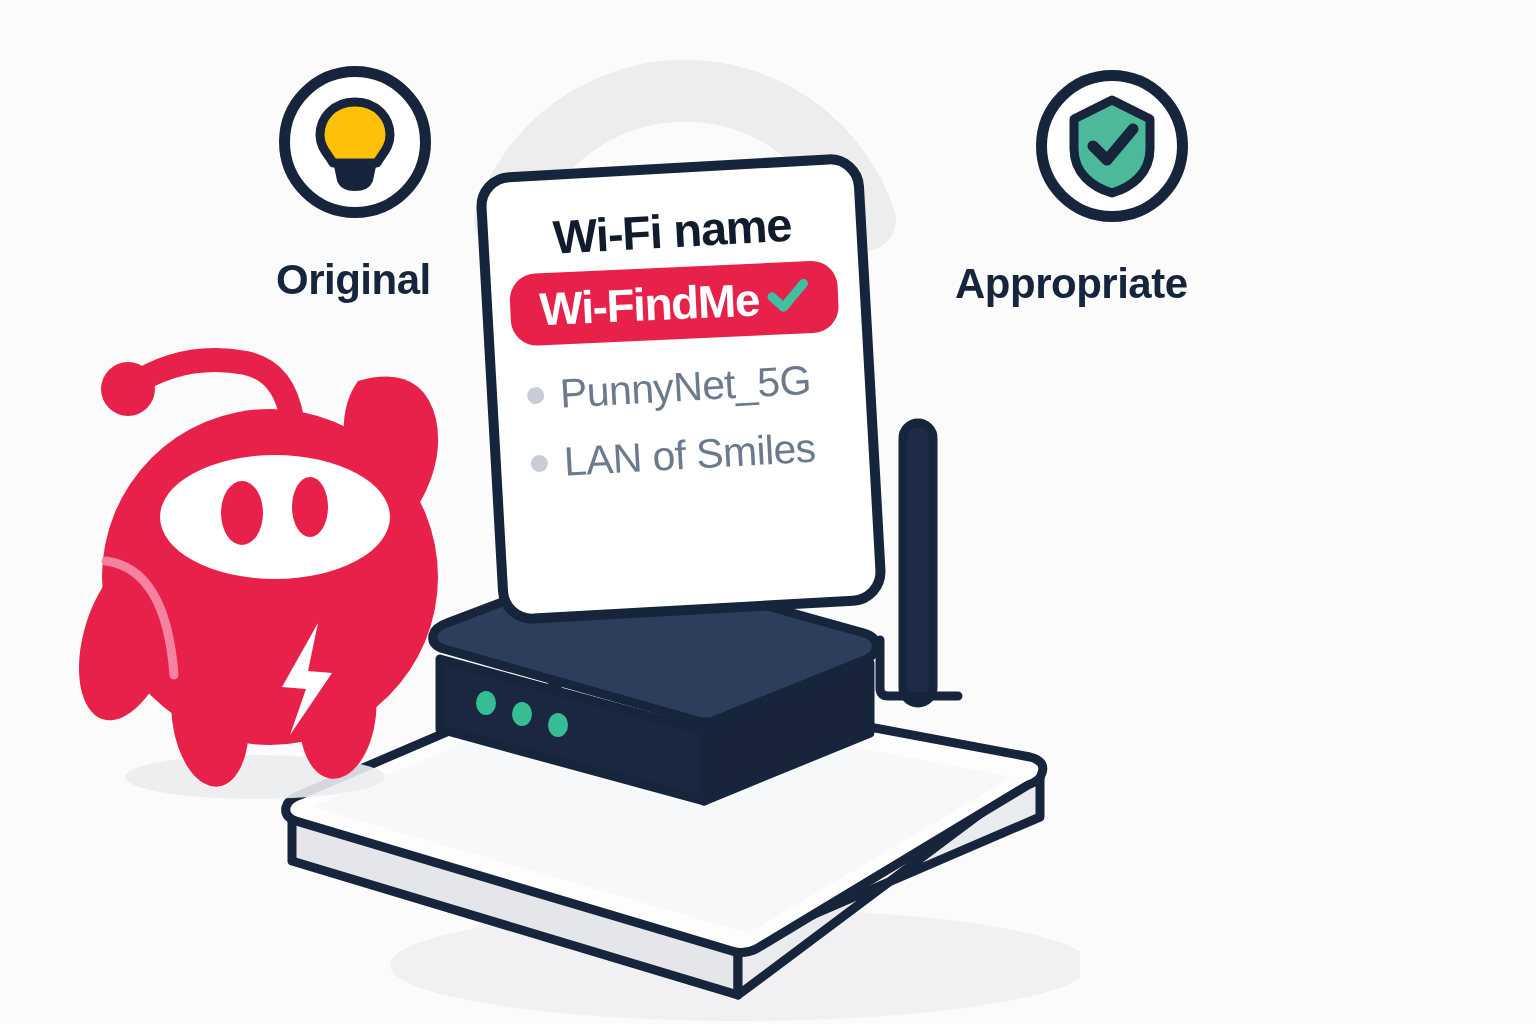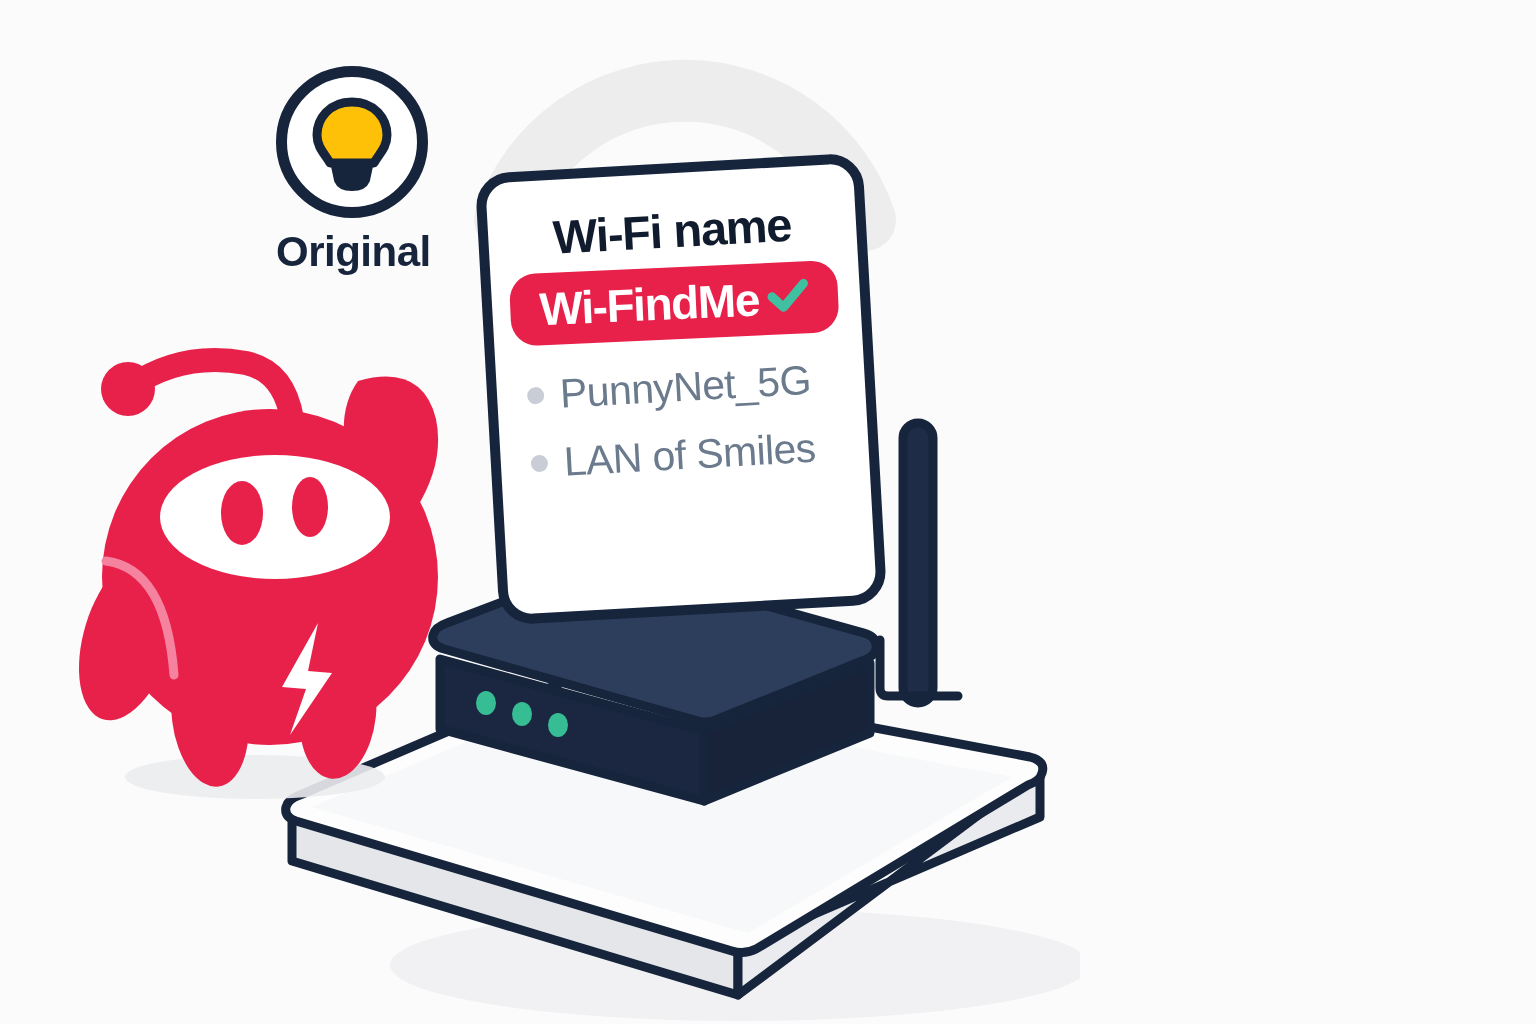--- a/index.html
+++ b/index.html
@@ -17,21 +17,22 @@
   }
 
   
   .abs { position: absolute; }
 
   
   .badge {
     position: absolute;
     display: flex;
     flex-direction: column;
-    align-items: flex-start;
+    align-items: flex-end;
+    gap: 28px;
   }
   .badge-ring {
     position: relative;
     border-radius: 50%;
     border: 11px solid #16243c;
     background: #ffffff;
     display: flex;
     align-items: center;
     justify-content: center;
     box-sizing: border-box;
@@ -135,20 +136,29 @@
   <div class="badge" style="left:276px; top:66px;">
     <div class="badge-ring" style="width:152px; height:152px;">
       <svg width="96" height="100" viewBox="0 0 96 100">
         <path d="M48 10 C 25 10 13 27 13 43 C 13 56 22 63 26 71 L 70 71 C 74 63 83 56 83 43 C 83 27 71 10 48 10 Z" fill="#ffc107" stroke="#16243c" stroke-width="9" stroke-linejoin="round"></path>
         <path d="M31 74 L 65 74 L 62 88 C 60 93 54 95 48 95 C 42 95 36 93 34 88 Z" fill="#16243c" stroke="#16243c" stroke-width="8" stroke-linejoin="round"></path>
       </svg>
     </div>
     <div class="badge-label">Original</div>
   </div>
 
+  <div class="badge" style="left:955px; top:70px;">
+    <div class="badge-ring" style="width:152px; height:152px;">
+      <svg width="100" height="106" viewBox="0 0 100 106">
+        <path d="M50 7 L 88 26 L 88 56 C 88 80 70 94 50 100 C 30 94 12 80 12 56 L 12 26 Z" fill="#4cb99a" stroke="#16243c" stroke-width="9" stroke-linejoin="round"></path>
+        <path d="M31 53 L 45 67 L 71 36" fill="none" stroke="#16243c" stroke-width="11" stroke-linecap="round" stroke-linejoin="round"></path>
+      </svg>
+    </div>
+    <div class="badge-label">Appropriate</div>
+  </div>
 
 
   <div class="abs" style="left:270px; top:665px; z-index:5;">
     <svg width="810" height="360" viewBox="0 0 810 360">
 
       <ellipse cx="470" cy="300" rx="350" ry="56" fill="#eeeff1" opacity="0.85"></ellipse>
 
       <path d="M 22 148 L 22 196 L 468 330 L 468 282 Z" fill="#e4e6e9" stroke="#16243c" stroke-width="9" stroke-linejoin="round"></path>
 
       <path d="M 468 330 L 468 282 L 770 152 L 770 104 Z" fill="#e9ebee" stroke="#16243c" stroke-width="9" stroke-linejoin="round"></path>

